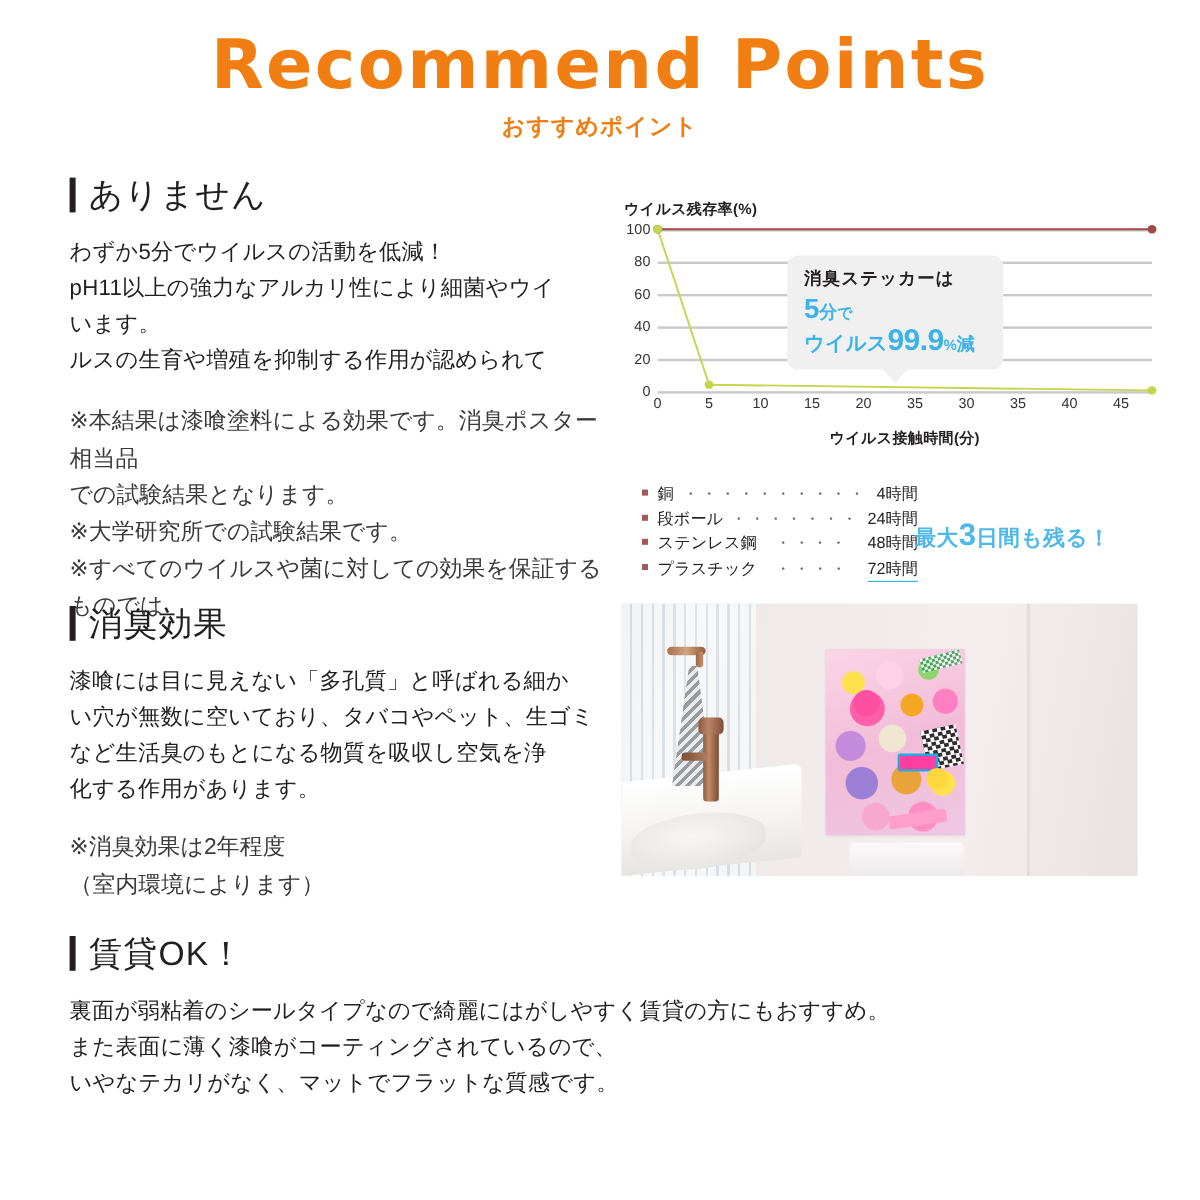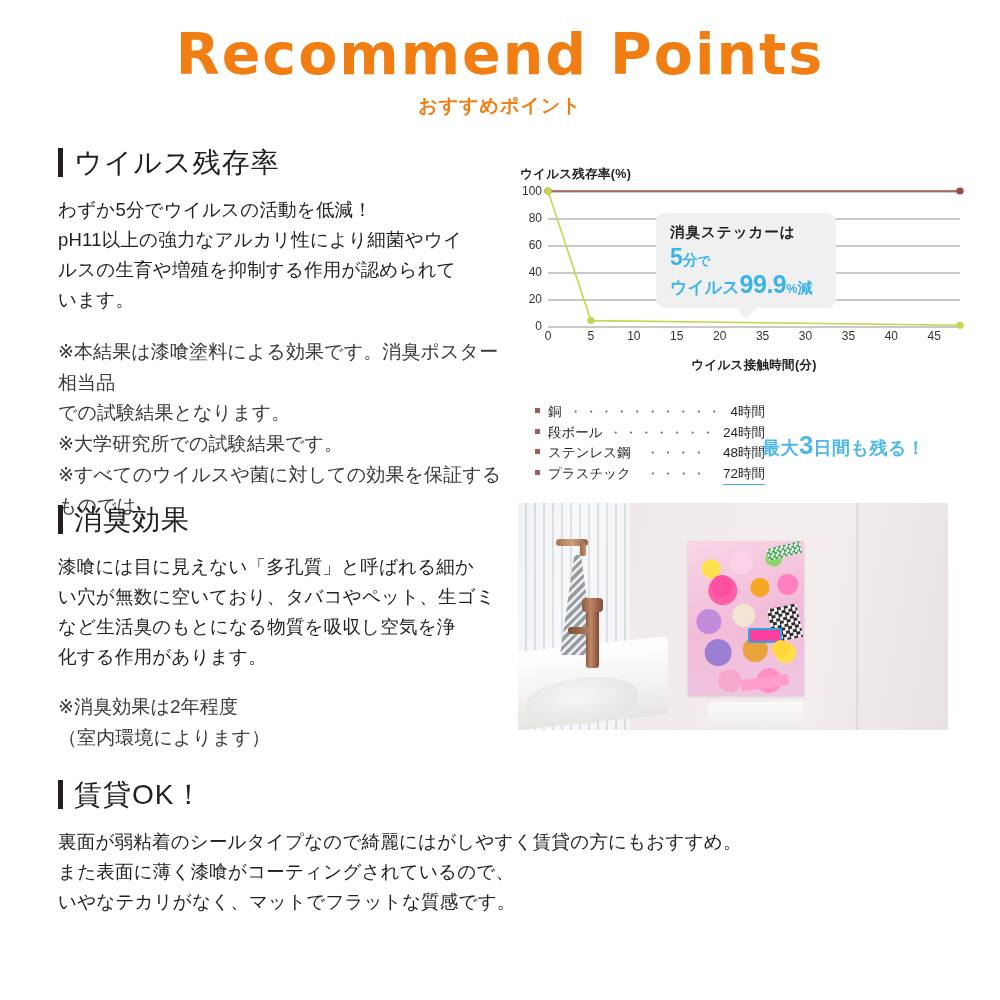--- a/index.html
+++ b/index.html
@@ -258,27 +258,27 @@
 <body>
 
 <div class="page-header">
   <div class="main-title">Recommend Points</div>
   <div class="sub-title">おすすめポイント</div>
 </div>
 
 <div class="section" id="sec-virus">
   <div class="sec-head">
     <span class="sec-bar"></span>
-    <span class="sec-title">ウイルス残存率</span>
+    <span class="sec-title">ありません</span>
   </div>
   <div class="body-text">
     <div>わずか5分でウイルスの活動を低減！</div>
     <div>pH11以上の強力なアルカリ性により細菌やウイ</div>
+    <div>います。</div>
     <div>ルスの生育や増殖を抑制する作用が認められて</div>
-    <div>います。</div>
   </div>
   <div class="note-text">
     <div>※本結果は漆喰塗料による効果です。消臭ポスター相当品</div>
     <div>での試験結果となります。</div>
     <div>※大学研究所での試験結果です。</div>
     <div>※すべてのウイルスや菌に対しての効果を保証するものでは</div>
   </div>
 </div>
 
 <div id="chart-block">

